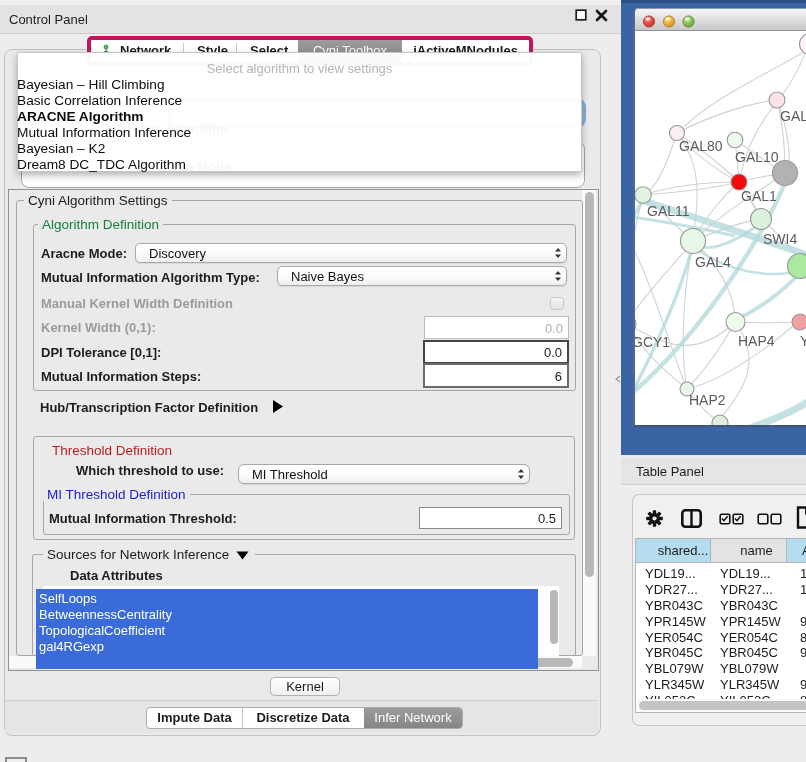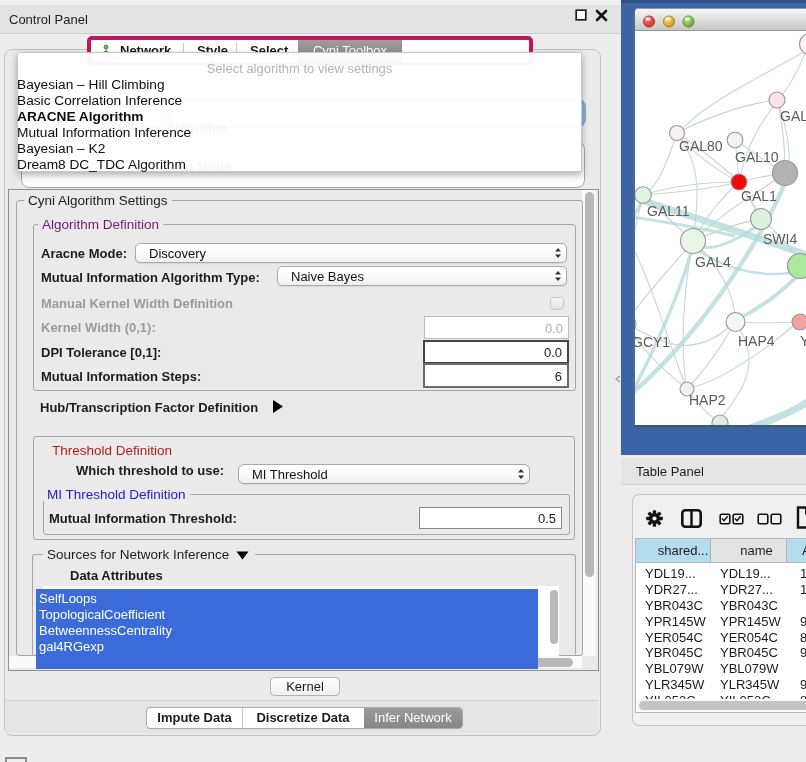--- a/index.html
+++ b/index.html
@@ -258,21 +258,21 @@
 <div class="abs" style="left:8px;top:189px;width:589px;height:480px;border:1px solid #909090;background:#eaeaea;"></div>
 <div class="track" style="left:582px;top:190px;width:14px;height:466px;"></div>
 <div class="thumb" style="left:584.5px;top:192px;width:9px;height:385px;"></div>
 <div class="track" style="left:9px;top:656px;width:573px;height:12px;"></div>
 <div class="thumb" style="left:45px;top:658px;width:528px;height:9px;"></div>
 
 <div class="group" style="left:15.5px;top:200px;width:565px;height:454px;border-radius:3px;"></div>
 <div class="gtitle" style="left:24px;top:193.5px;">Cyni Algorithm Settings</div>
 
 <div class="group" style="left:33px;top:224px;width:541px;height:165px;"></div>
-<div class="gtitle" style="left:38px;top:217.5px;color:#701a75;">Algorithm Definition</div>
+<div class="gtitle" style="left:38px;top:217.5px;color:#15803d;">Algorithm Definition</div>
 
 <div class="lab" style="left:41px;top:246px;">Aracne Mode:</div>
 <div class="combo" style="left:135px;top:243px;width:430px;height:18px;">
       <span class="ct">Discovery</span>
   <svg class="spin" viewBox="0 0 8 12">
         <path d="M 1,4.6 L 4,1 L 7,4.6 Z M 1,7.4 L 4,11 L 7,7.4 Z" fill="#333"></path>
       </svg>
     </div>
 
 <div class="lab" style="left:41px;top:270px;">Mutual Information Algorithm Type:</div>
@@ -328,22 +328,22 @@
 <div class="group" style="left:31.5px;top:554px;width:542px;height:101px;border-bottom:none;"></div>
 <div class="gtitle" style="left:43px;top:547.5px;padding-right:26px;">Sources for Network Inference</div>
 <svg class="abs" style="left:236px;top:551px;" width="13" height="9" viewBox="0 0 13 9">
       <path d="M 0.5,0.5 L 12.5,0.5 L 6.5,8.5 Z" fill="#000"></path>
     </svg>
 
 <div class="lab" style="left:36px;top:568px;margin-left:34px;">Data Attributes</div>
 <div class="abs" style="left:42.5px;top:586px;width:516px;height:70px;background:#fff;"></div>
 <div class="abs" style="left:36px;top:589px;width:502px;height:80px;background:#3a6bd8;color:#fff;font-size:13px;">
   <div style="padding:1.5px 0 0 3px;height:14.5px;">SelfLoops</div>
+  <div style="padding:1.5px 0 0 3px;height:14.5px;">BetweennessCentrality</div>
   <div style="padding:1.5px 0 0 3px;height:14.5px;">TopologicalCoefficient</div>
-  <div style="padding:1.5px 0 0 3px;height:14.5px;">BetweennessCentrality</div>
   <div style="padding:1.5px 0 0 3px;height:14.5px;">gal4RGexp</div>
 </div>
 <div class="thumb" style="left:550px;top:590px;width:8px;height:54px;"></div>
 
 <div class="abs" style="left:270px;top:677px;width:68px;height:17px;background:linear-gradient(#ffffff,#f0f0f0);border:1px solid #b0b0b0;border-radius:4.5px;text-align:center;line-height:17px;font-size:13px;">Kernel</div>
 
 <div class="abs" style="left:5px;top:701px;width:593px;height:32px;background:#e5e5e5;"></div>
 <div class="abs" style="left:5px;top:700px;width:593px;height:1px;background:#cfcfcf;"></div>
 <div class="abs" style="left:146px;top:707px;width:315px;height:20px;background:#fff;border:1px solid #ababab;border-radius:4px;overflow:hidden;font-size:13px;">
   <div style="position:absolute;left:0;top:0;width:95px;height:20px;line-height:20px;text-align:center;font-weight:bold;border-right:1px solid #c6c6c6;">Impute Data</div>
@@ -362,20 +362,21 @@
     <circle cx="4" cy="3" r="2" fill="#57b957" stroke="#2e7d2e" stroke-width="0.7"></circle>
     <circle cx="4" cy="9.5" r="2.4" fill="#57b957" stroke="#2e7d2e" stroke-width="0.7"></circle>
     <circle cx="9.5" cy="12" r="2.4" fill="#57b957" stroke="#2e7d2e" stroke-width="0.7"></circle>
   </svg>
   <div style="position:absolute;left:29px;top:0;line-height:22px;font-weight:bold;">Network</div>
   <div style="position:absolute;left:92px;top:3px;width:1px;height:16px;background:#c9c9c9;"></div>
   <div style="position:absolute;left:106px;top:0;line-height:22px;font-weight:bold;">Style</div>
   <div style="position:absolute;left:145px;top:3px;width:1px;height:16px;background:#c9c9c9;"></div>
   <div style="position:absolute;left:159px;top:0;line-height:22px;font-weight:bold;">Select</div>
   <div style="position:absolute;left:207px;top:0;width:104px;height:22px;background:linear-gradient(#9c9c9c,#868686);color:#fff;text-align:center;line-height:22px;">Cyni Toolbox</div>
+  <div style="position:absolute;left:311px;top:0;width:127px;height:22px;text-align:center;line-height:22px;font-weight:bold;">jActiveMNodules</div>
 </div>
 
 <div class="abs" style="left:170px;top:101px;width:411px;height:22px;background:#fff;border:1px solid #bbb;border-radius:6px;box-shadow:0 0 0 3px rgba(106,165,220,0.85);"></div>
 <div class="abs" style="left:21px;top:141px;width:562px;height:45px;background:#fdfdfd;border:1.5px solid #a8a8a8;border-radius:8px;"></div>
 
 <div class="abs" style="left:17px;top:52px;width:563px;height:118px;background:rgba(255,255,255,0.96);border:1px solid #c6c6c6;border-radius:2px;box-shadow:0 3px 7px rgba(0,0,0,0.3);font-size:13.7px;">
   <div style="position:absolute;left:0;top:8px;width:100%;text-align:center;color:#b4b4b4;font-size:13px;">Select algorithm to view settings</div>
   <div style="position:absolute;left:87px;top:68px;color:#f6f6f6;font-weight:bold;font-size:13px;">Inference Algorithm</div>
   <div style="position:absolute;left:156px;top:106px;color:#f6f6f6;font-weight:bold;font-size:13px;">hm Mode</div>
   <div style="position:absolute;left:-1px;top:24px;line-height:16px;color:#0c0c0c;white-space:nowrap;">

